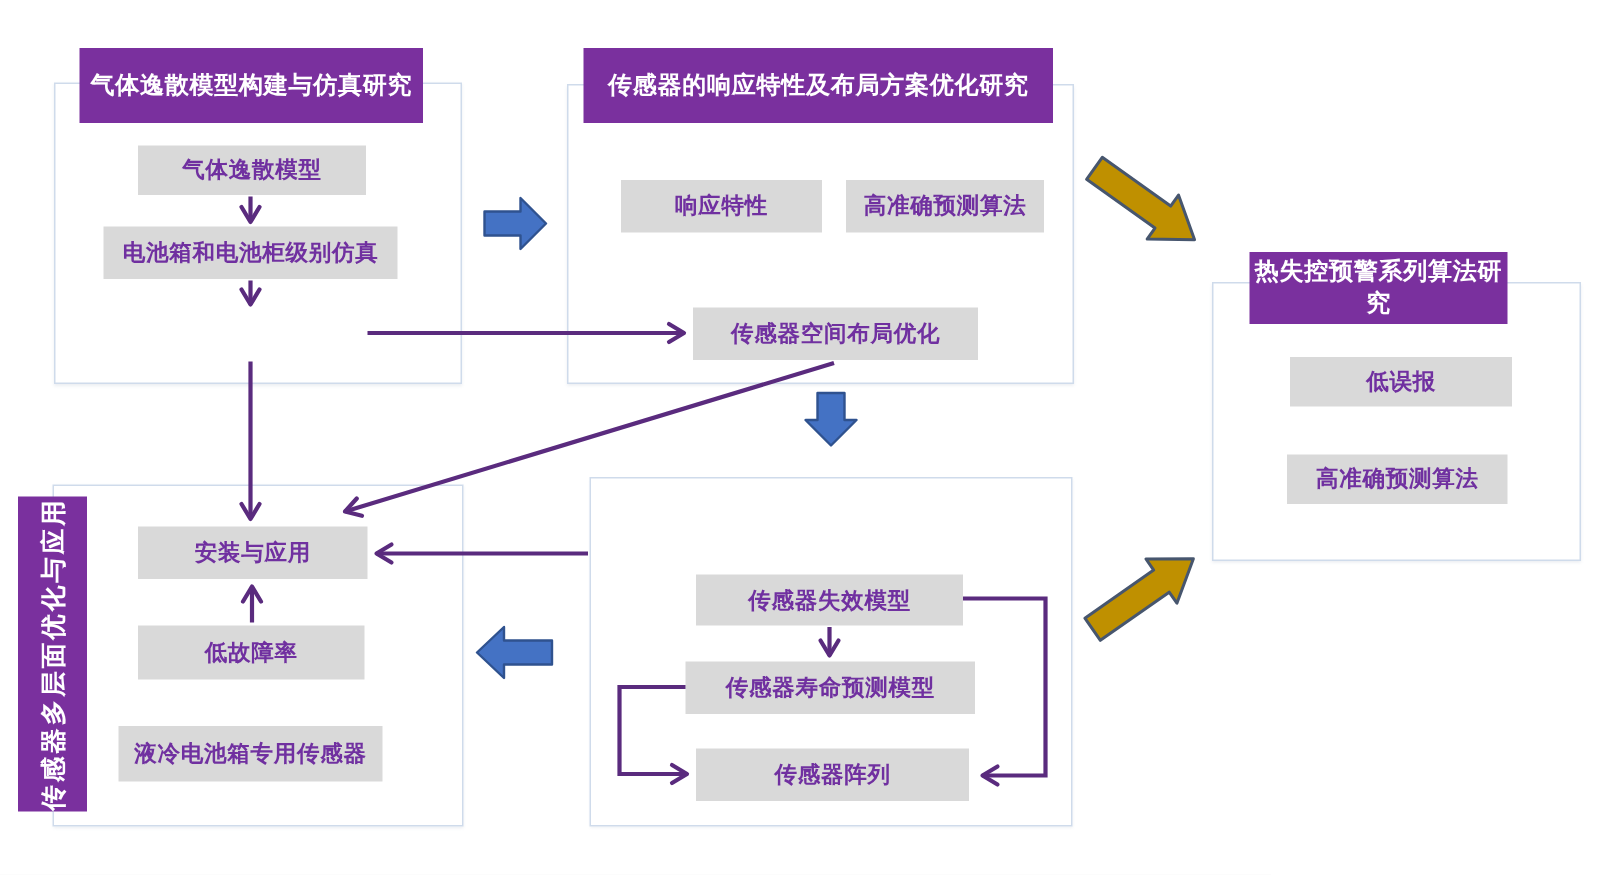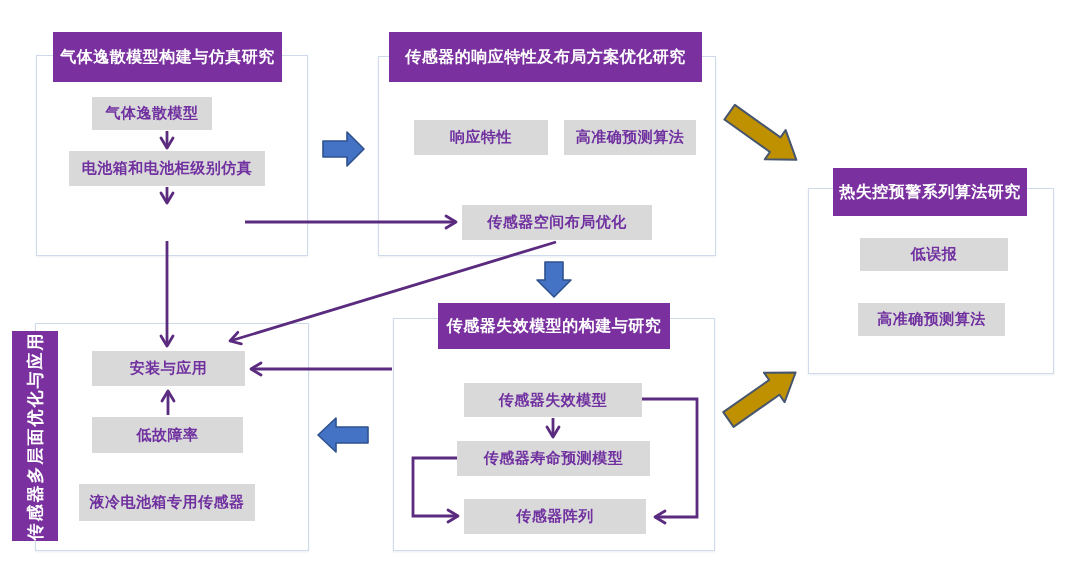--- a/index.html
+++ b/index.html
@@ -58,25 +58,24 @@
 <div class="stage">
 
   <div class="container-box" style="left:36px;top:55px;width:270px;height:199px;"></div>
   <div class="container-box" style="left:378px;top:56px;width:336px;height:198px;"></div>
   <div class="container-box" style="left:808px;top:188px;width:244px;height:184px;"></div>
   <div class="container-box" style="left:393px;top:318px;width:320px;height:231px;"></div>
   <div class="container-box" style="left:35px;top:323px;width:272px;height:226px;"></div>
 
   <div class="section-header" style="left:53px;top:32px;width:229px;height:50px;">气体逸散模型构建与仿真研究</div>
   <div class="section-header" style="left:389px;top:32px;width:313px;height:50px;">传感器的响应特性及布局方案优化研究</div>
-  <div class="section-header" style="left:833px;top:168px;width:194px;height:48px;">热失控预警系列算法研究</div>
-  <div class="section-header" style="left:438px;top:303px;width:232px;height:46px;">传感器失效模型的构建与研究</div>
+  <div class="section-header" style="left:833px;top:168px;width:172px;height:48px;">热失控预警系列算法研究</div>
   <div class="v-label" style="left:-70px;top:413px;width:210px;height:46px;">传感器多层面优化与应用</div>
 
-  <div class="item-box" style="left:92px;top:97px;width:120px;height:33px;">气体逸散模型</div>
+  <div class="item-box" style="left:92px;top:97px;width:152px;height:33px;">气体逸散模型</div>
   <div class="item-box" style="left:69px;top:151px;width:196px;height:35px;">电池箱和电池柜级别仿真</div>
 
   <div class="item-box" style="left:414px;top:120px;width:134px;height:35px;">响应特性</div>
   <div class="item-box" style="left:564px;top:120px;width:132px;height:35px;">高准确预测算法</div>
   <div class="item-box" style="left:462px;top:205px;width:190px;height:35px;">传感器空间布局优化</div>
 
   <div class="item-box" style="left:860px;top:238px;width:148px;height:33px;">低误报</div>
   <div class="item-box" style="left:858px;top:303px;width:147px;height:33px;text-align:right;">高准确预测算法</div>
 
   <div class="item-box" style="left:464px;top:383px;width:178px;height:34px;">传感器失效模型</div>

